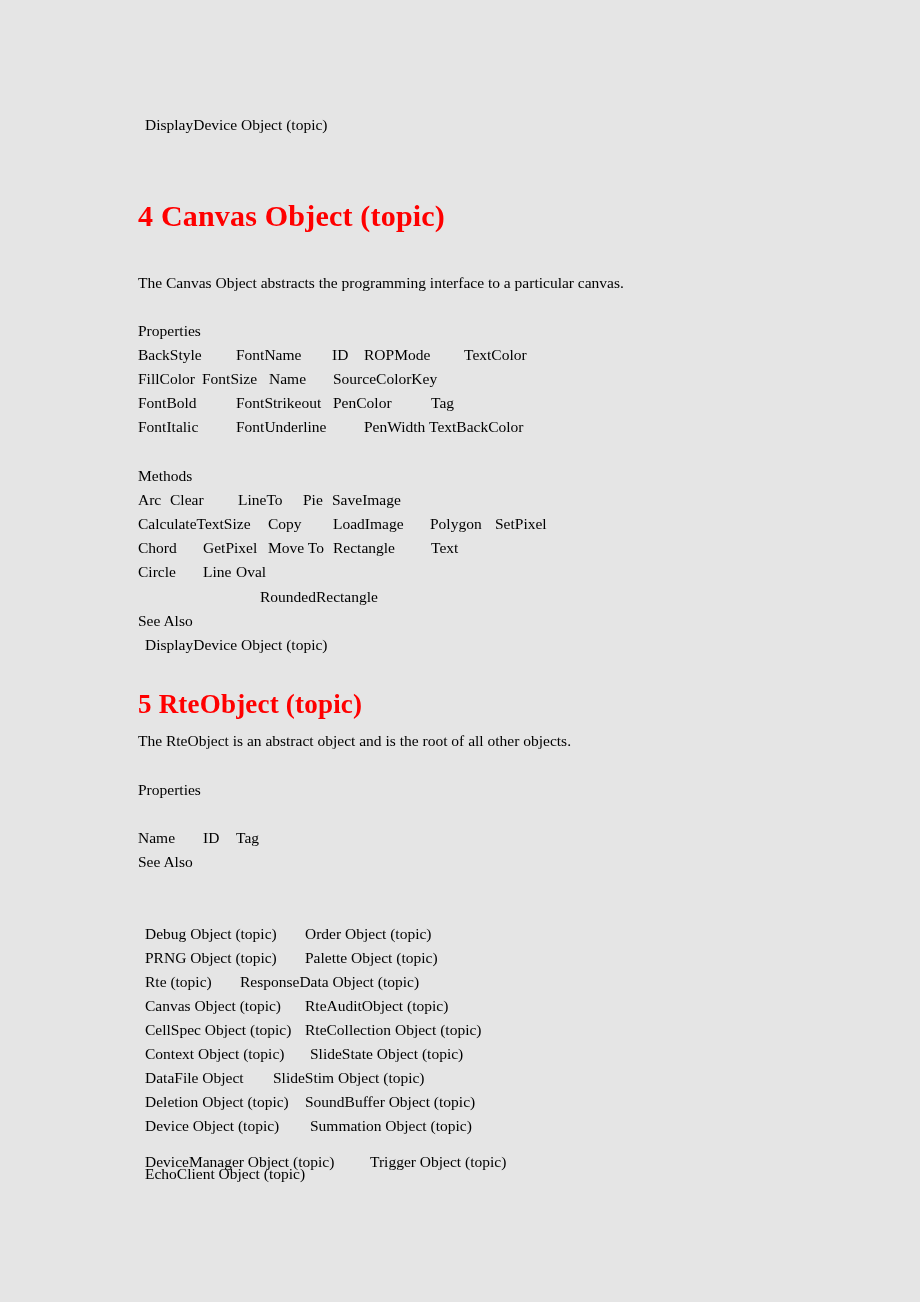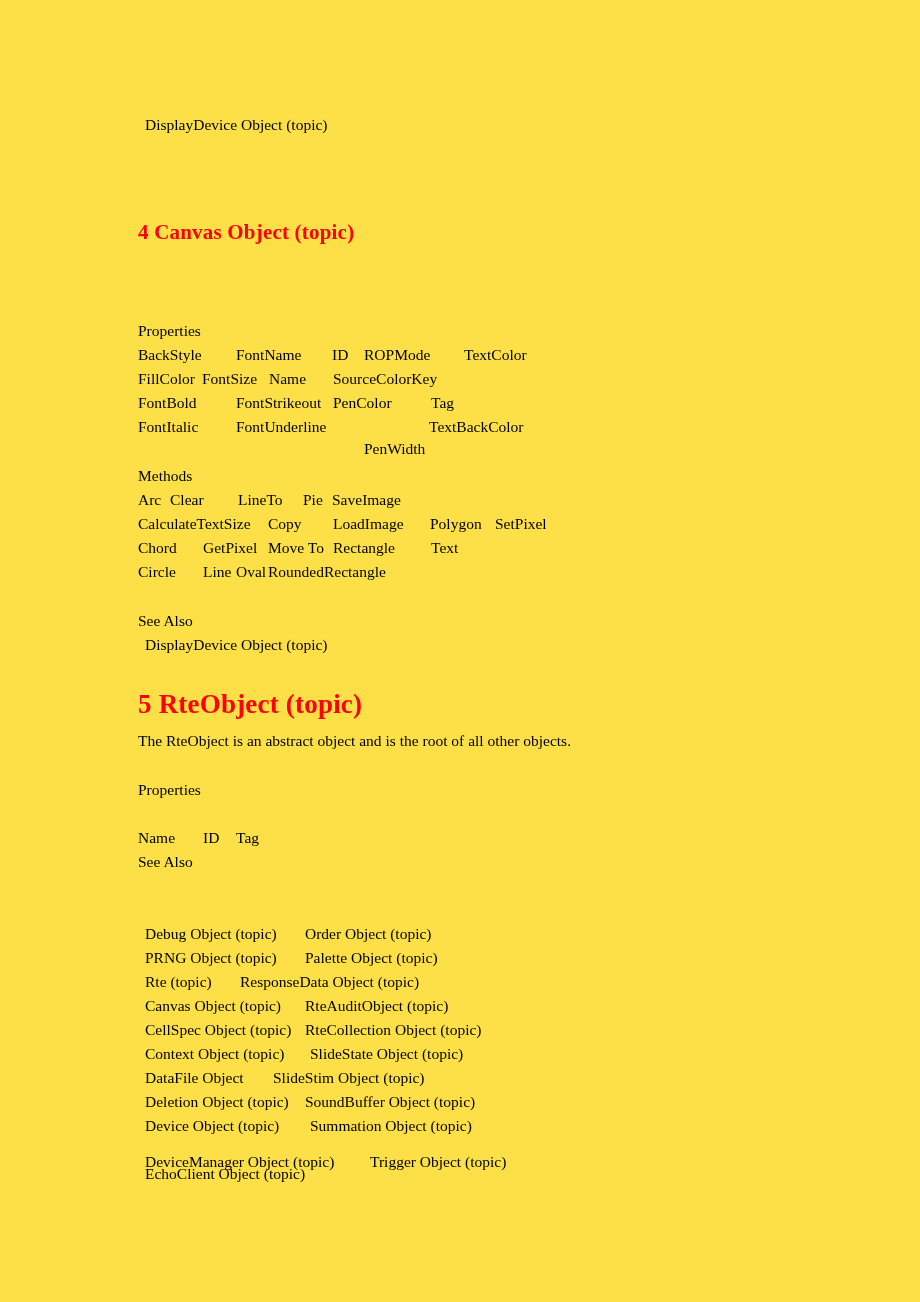--- a/index.html
+++ b/index.html
@@ -5,21 +5,21 @@
 <style>
   html, body {
     margin: 0;
     padding: 0;
     background: #ffffff;
   }
   .page {
     position: relative;
     width: 920px;
     height: 1302px;
-    background: #fde047;
+    background: #e5e5e5;
     font-family: "Liberation Serif", "DejaVu Serif", serif;
     color: #000000;
     overflow: hidden;
   }
   .line {
     position: absolute;
     white-space: pre;
     font-size: 15.5px;
     line-height: 20px;
     color: #000000;
@@ -32,33 +32,34 @@
     color: #000000;
   }
   .heading {
     position: absolute;
     white-space: pre;
     font-family: "Liberation Serif", "DejaVu Serif", serif;
     font-weight: bold;
     color: #ff0000;
     letter-spacing: 0.2px;
   }
-  .h-lg { font-size: 21px; line-height: 34px; margin-top: 16px; }
+  .h-lg { font-size: 30px; line-height: 34px; }
   .h-md { font-size: 27px; line-height: 31px; }
   .row { position: absolute; left: 0; right: 0; height: 20px; }
 </style>
 </head>
 <body>
 
 <div class="page">
 
   <div class="line" style="left:145px; top:115px;">DisplayDevice Object (topic)</div>
 
   <div class="heading h-lg" style="left:138px; top:199px;">4 Canvas Object (topic)</div>
 
+  <div class="line" style="left:138px; top:273px;">The Canvas Object abstracts the programming interface to a particular canvas.</div>
 
   <div class="line" style="left:138px; top:321px;">Properties</div>
 
   <div class="row" style="top:345px;">
     <span class="tok" style="left:138px;">BackStyle</span>
     <span class="tok" style="left:236px;">FontName</span>
     <span class="tok" style="left:332px;">ID</span>
     <span class="tok" style="left:364px;">ROPMode</span>
     <span class="tok" style="left:464px;">TextColor</span>
   </div>
@@ -73,21 +74,21 @@
   <div class="row" style="top:393px;">
     <span class="tok" style="left:138px;">FontBold</span>
     <span class="tok" style="left:236px;">FontStrikeout</span>
     <span class="tok" style="left:333px;">PenColor</span>
     <span class="tok" style="left:431px;">Tag</span>
   </div>
 
   <div class="row" style="top:417px;">
     <span class="tok" style="left:138px;">FontItalic</span>
     <span class="tok" style="left:236px;">FontUnderline</span>
-    <span class="tok" style="left:364px;margin-top:22px;">PenWidth</span>
+    <span class="tok" style="left:364px;">PenWidth</span>
     <span class="tok" style="left:429px;">TextBackColor</span>
   </div>
 
   <div class="line" style="left:138px; top:466px;">Methods</div>
 
   <div class="row" style="top:490px;">
     <span class="tok" style="left:138px;">Arc</span>
     <span class="tok" style="left:170px;">Clear</span>
     <span class="tok" style="left:238px;">LineTo</span>
     <span class="tok" style="left:303px;">Pie</span>
@@ -107,21 +108,21 @@
     <span class="tok" style="left:203px;">GetPixel</span>
     <span class="tok" style="left:268px;">Move To</span>
     <span class="tok" style="left:333px;">Rectangle</span>
     <span class="tok" style="left:431px;">Text</span>
   </div>
 
   <div class="row" style="top:562px;">
     <span class="tok" style="left:138px;">Circle</span>
     <span class="tok" style="left:203px;">Line</span>
     <span class="tok" style="left:236px;">Oval</span>
-    <span class="tok" style="left:268px;">RoundedRectangle</span>
+    <span class="tok" style="left:260px;margin-top:25px;">RoundedRectangle</span>
   </div>
 
   <div class="line" style="left:138px; top:611px;">See Also</div>
 
   <div class="line" style="left:145px; top:635px;">DisplayDevice Object (topic)</div>
 
   <div class="heading h-md" style="left:138px; top:689px;">5 RteObject (topic)</div>
 
   <div class="line" style="left:138px; top:731px;">The RteObject is an abstract object and is the root of all other objects.</div>
 

